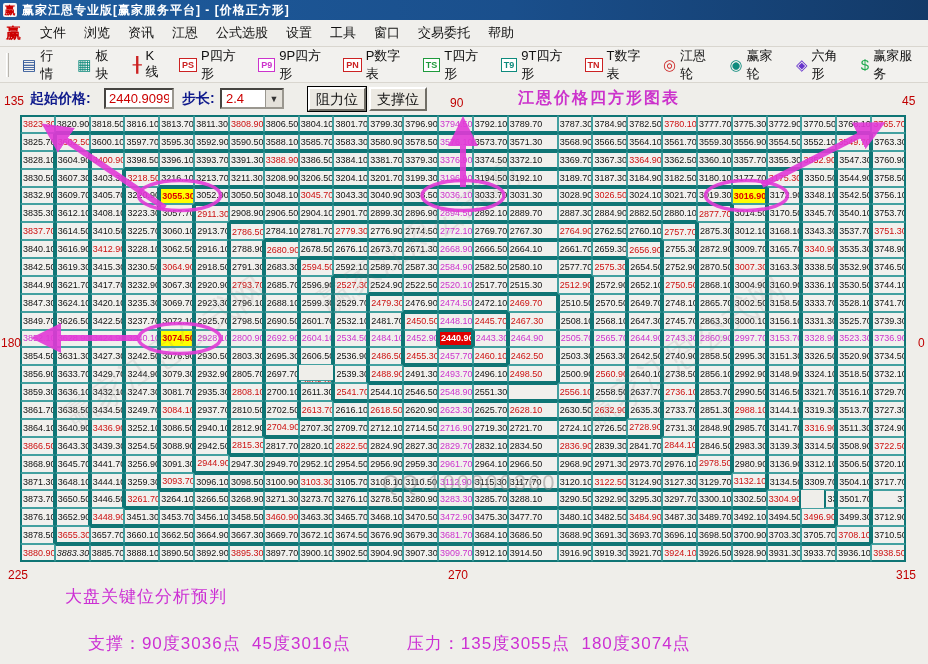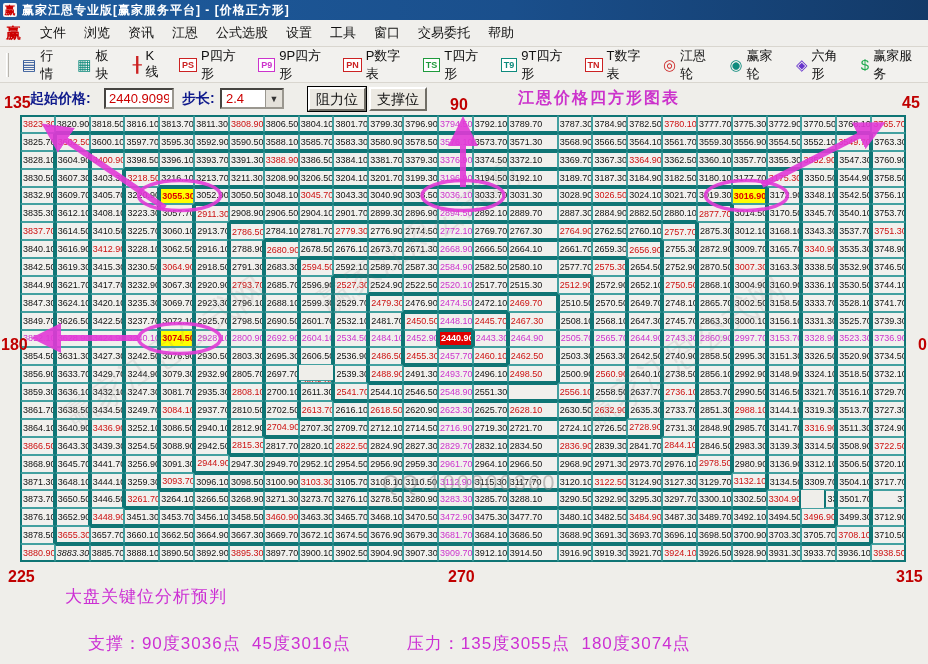--- a/index.html
+++ b/index.html
@@ -38,21 +38,21 @@
   .combo-val { color:#cc0000; font-size:13px; padding:1px 4px; flex:1; }
   .combo-btn { width:17px; background:#e4e1da; border-left:1px solid #9a978f; font-size:9px; color:#333;
     display:flex; align-items:center; justify-content:center; }
   .bevel-btn { position:absolute; top:4px; height:24px; background:#ece9e2; font-size:14px; color:#111;
     border-top:2px solid #ffffff; border-left:2px solid #ffffff; border-right:2px solid #716e66; border-bottom:2px solid #716e66;
     text-align:center; line-height:20px; }
   .bevel-btn.focused { outline:1px solid #000; }
   .chart-title { position:absolute; top:5px; font-size:16px; font-weight:bold; color:#cc33cc; letter-spacing:2px; }
 
   
-  .angle { position:absolute; font-size:16px; color:#c00000; z-index:6;font-weight:bold; }
+  .angle { position:absolute; font-size:12px; color:#c00000; z-index:6; }
 
   
   .gann-grid { position:absolute; left:20px; top:115px; width:886px; height:447px;
     display:grid; grid-template-columns:repeat(25,1fr); grid-template-rows:repeat(25,1fr);
     background:#efeeea; z-index:1; }
   .cell { font-size:9px; color:#111; overflow:hidden; white-space:nowrap; padding-left:1px;
     display:flex; align-items:center; background:#f1f0ed; }
   .cell.red { color:#cc1111; }
   .cell.card { color:#cc33cc; }
   .cell.hl { background:#ffff00; color:#dd0000; font-weight:bold; }

